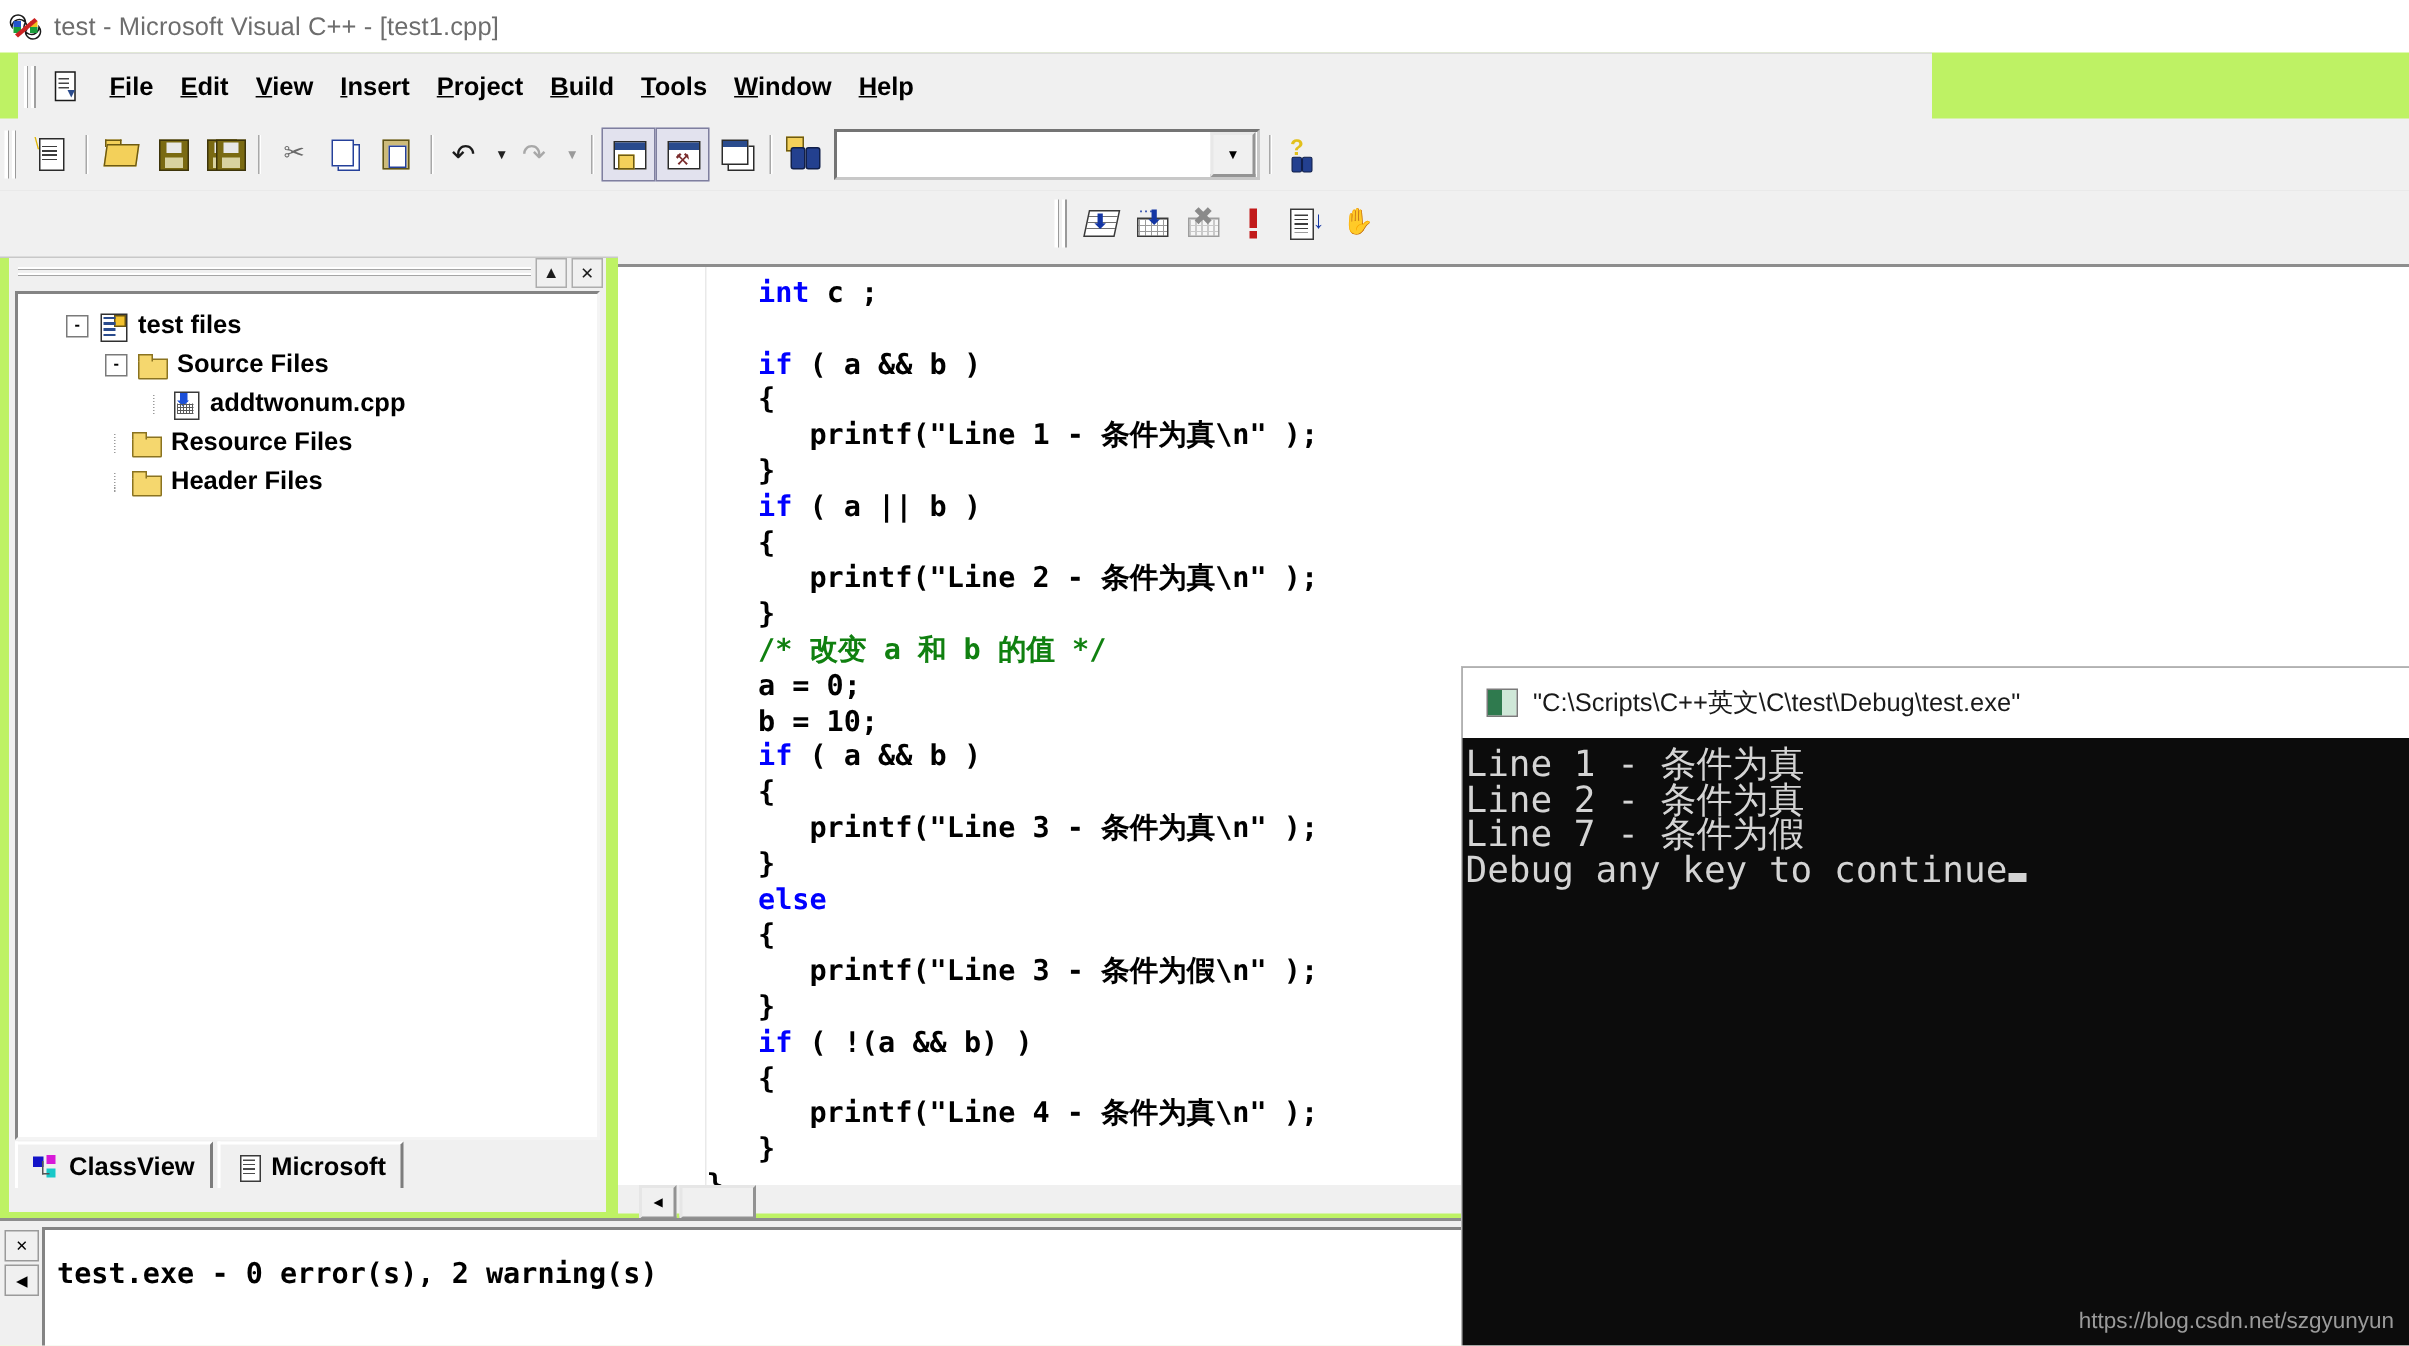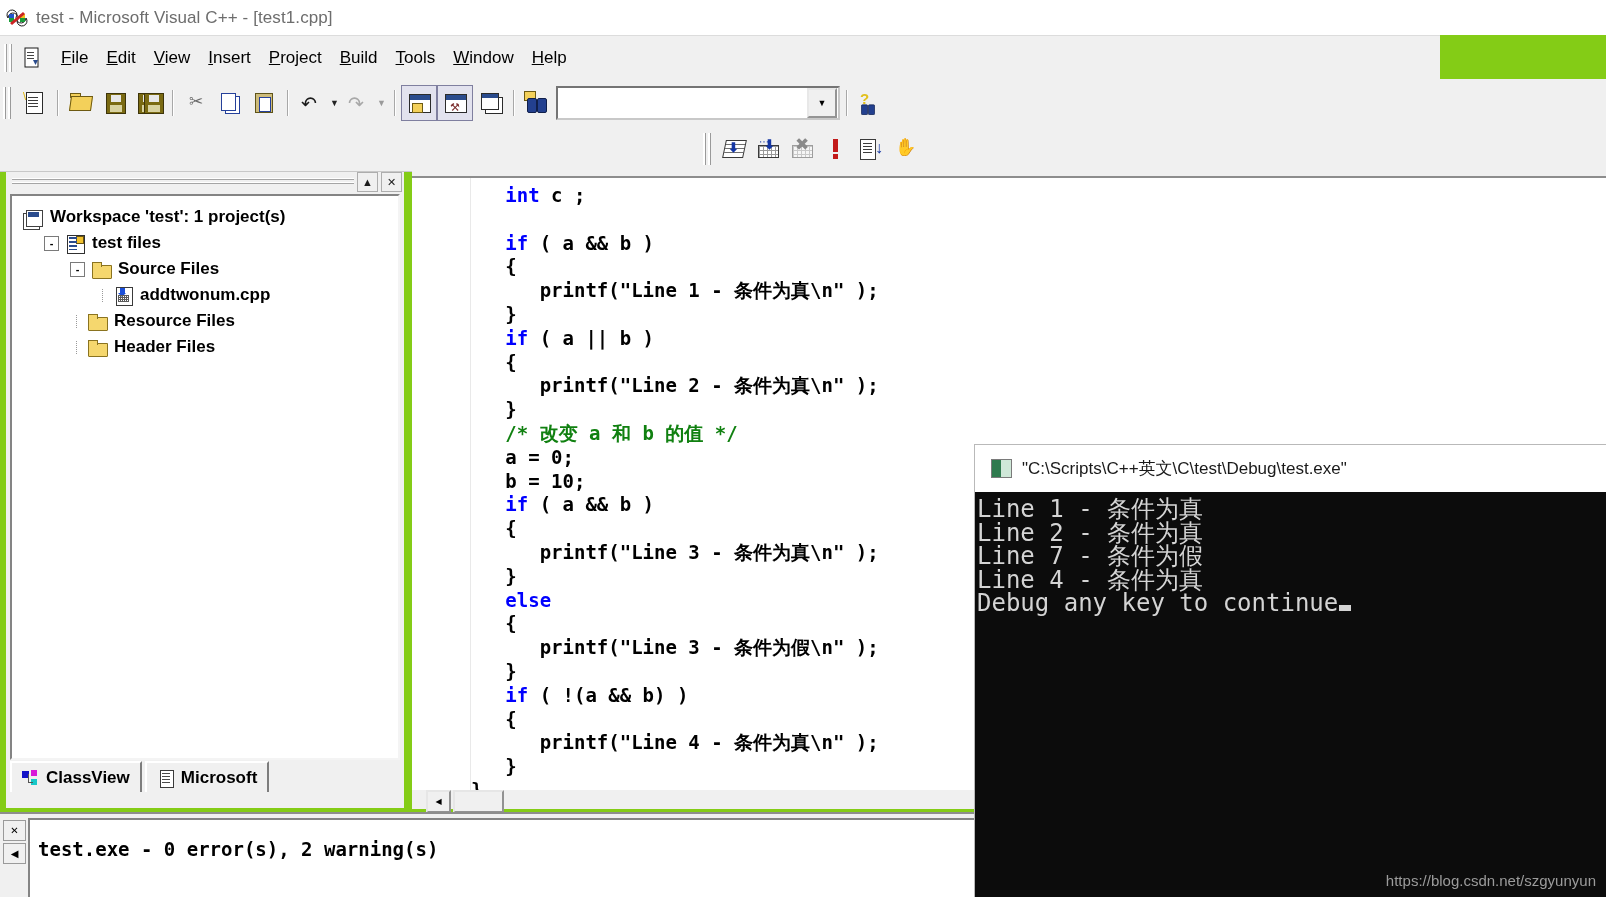--- a/index.html
+++ b/index.html
@@ -2,29 +2,29 @@
 <html><head>
 <meta charset="utf-8">
 <style>
   html,body{margin:0;padding:0;}
   body{
     width:1606px;height:897px;overflow:hidden;
     background:#ffffff;
     font-family:"Liberation Sans", sans-serif;
     -webkit-font-smoothing:none;
   }
-  .app{position:relative;width:1606px;height:897px;background:#84cc16;}
+  .app{position:relative;width:1606px;height:897px;background:#bef264;}
 
   
   .titlebar{position:absolute;left:0;top:0;width:1606px;height:35px;background:#ffffff;display:flex;align-items:center;}
   .titlebar .logo{width:22px;height:20px;margin-left:6px;margin-right:8px;position:relative;}
   .titlebar .title-text{font-size:17px;color:#6d6d6d;letter-spacing:0.1px;}
 
   
-  .menubar{position:absolute;left:0;top:35px;width:1440px;height:44px;background:#f0f0f0;border-top:1px solid #dcdcdc;display:flex;align-items:center;}
+  .menubar{position:absolute;left:12px;top:35px;width:1276px;height:44px;background:#f0f0f0;border-top:1px solid #dcdcdc;display:flex;align-items:center;font-weight:bold;}
   .menugrip{width:10px;height:28px;margin-left:4px;margin-right:4px;
      background:linear-gradient(90deg,#fff 0 2px,#a0a0a0 2px 3px,#f0f0f0 3px 5px,#fff 5px 7px,#a0a0a0 7px 8px,#f0f0f0 8px 10px);}
   .menu-doc-icon{width:20px;height:24px;margin:0 10px 0 4px;position:relative;}
   .menuitem{font-size:17px;color:#000;padding:2px 9px;white-space:nowrap;cursor:default;}
   .menuitem u{text-decoration:underline;}
 
   
   .toolbar1{position:absolute;left:0;top:79px;width:1606px;height:48px;background:#f0f0f0;display:flex;align-items:center;border-bottom:1px solid #d4d4d4;}
   .tgrip{width:9px;height:32px;margin:0 5px 0 3px;
      background:linear-gradient(90deg,#fff 0 2px,#9a9a9a 2px 3px,#f0f0f0 3px 5px,#fff 5px 7px,#9a9a9a 7px 8px,#f0f0f0 8px 9px);}
@@ -344,25 +344,20 @@
 
   <div class="ws">
     <div class="ws-header">
       <div class="ws-grip"></div>
       <div class="wsbtn">▲</div>
       <div class="wsbtn">✕</div>
     </div>
     <div class="ws-body">
       <div class="tree" id="tree-root">
           <div class="trow">
-            <span class="tind" style="width: 0px;"></span>
-            <span class="ic ic-workspace"></span>
-            <span>Workspace 'test': 1 project(s)</span>
-          </div>
-          <div class="trow">
             <span class="tind" style="width: 22px;"></span>
             <span class="expander">-</span>
             <span class="ic ic-proj">
               <i class="chip"></i>
             </span>
             <span>test files</span>
           </div>
           <div class="trow">
             <span class="tind" style="width: 48px;"></span>
             <span class="expander">-</span>
@@ -426,17 +421,17 @@
     <div class="out-body">
       <div class="out-text">test.exe - 0 error(s), 2 warning(s)</div>
     </div>
   </div>
 
   <div class="console">
     <div class="con-title">
       <div class="con-ico"></div>
       <div class="con-title-text">"C:\Scripts\C++英文\C\test\Debug\test.exe"</div>
     </div>
-    <div class="con-body" id="console-body"><div class="con-line">Line 1 - 条件为真</div><div class="con-line">Line 2 - 条件为真</div><div class="con-line">Line 7 - 条件为假</div><div class="con-line">Line 4 - 条件为真</div><div class="con-line"><span>Debug any key to continue</span><span class="cursor"></span></div></div>
+    <div class="con-body" id="console-body"><div class="con-line">Line 1 - 条件为真</div><div class="con-line">Line 2 - 条件为真</div><div class="con-line">Line 7 - 条件为假</div><div class="con-line"><span>Debug any key to continue</span><span class="cursor"></span></div></div>
     <div class="watermark">https://blog.csdn.net/szgyunyun</div>
   </div>
 
 </div>
 
 </body></html>

